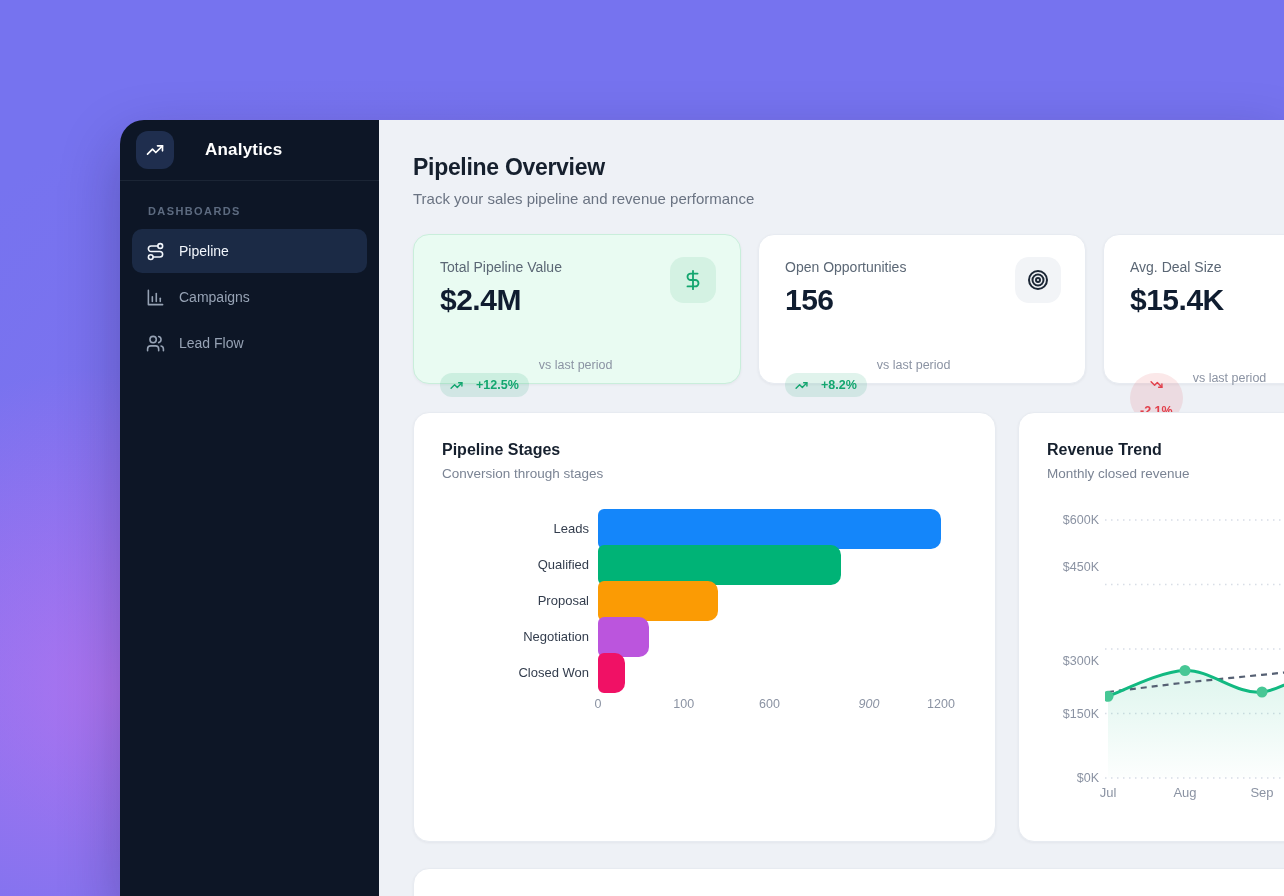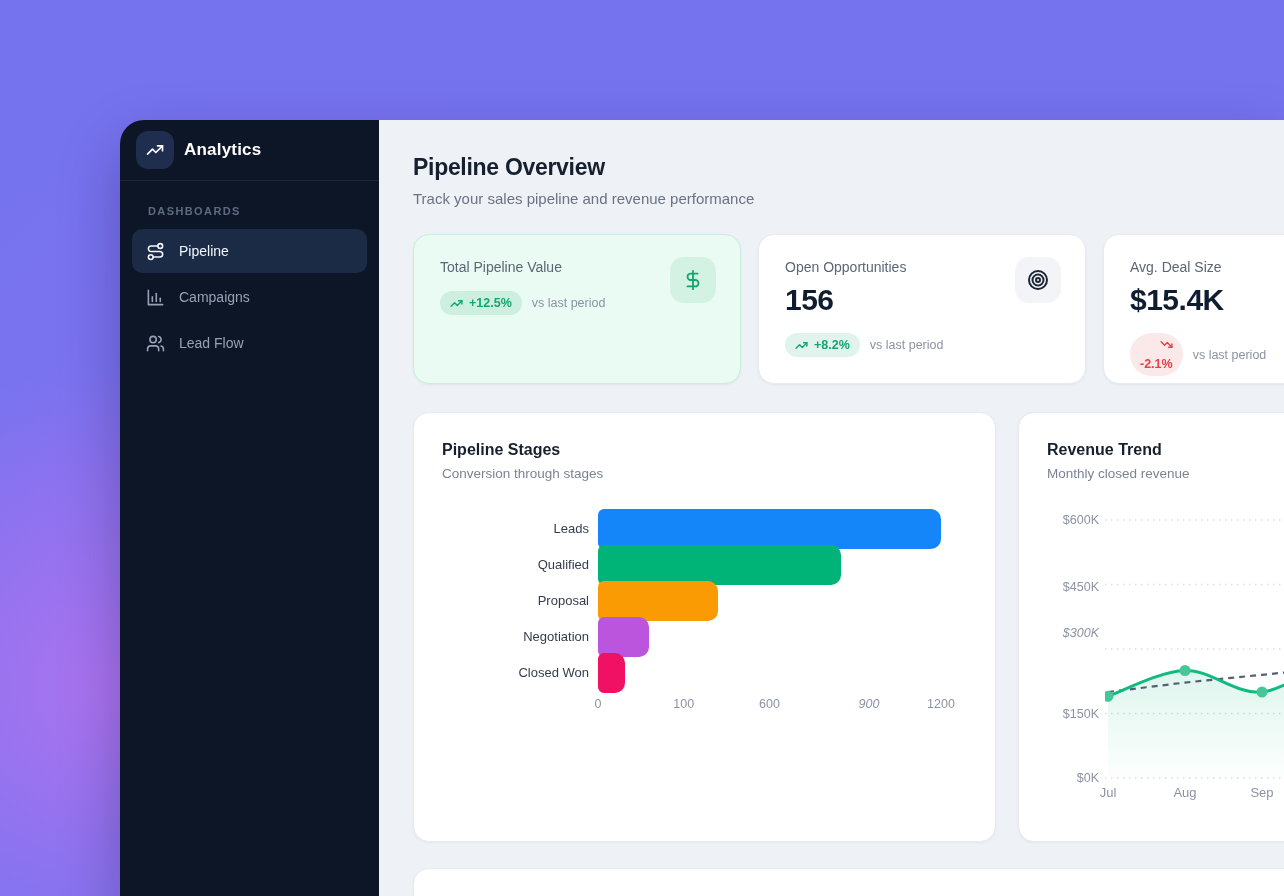--- a/index.html
+++ b/index.html
@@ -12,42 +12,42 @@
       #7673ef;
     position:relative;
   }
   .window {
     position:absolute; left:120px; top:120px; right:0; bottom:0;
     border-top-left-radius:24px; overflow:hidden; display:flex;
     box-shadow:0 24px 60px rgba(20,16,60,.30);
   }
   
   .sidebar { width:259px; flex:0 0 259px; background:#0d1626; color:#e8edf5; display:flex; flex-direction:column; }
-  .brand { display:flex; align-items:center; gap:10px; padding:11px 16px; border-bottom:1px solid #1b2535; }
+  .brand { display:flex; align-items:center; gap:31px; padding:11px 16px; border-bottom:1px solid #1b2535; }
   .logo-tile { width:38px; height:38px; border-radius:12px; background:#1f2e4e; display:flex; align-items:center; justify-content:center; color:#fff; }
   .brand-name { font-size:17px; font-weight:700; color:#ffffff; letter-spacing:.2px; }
   .section-label { font-size:11px; font-weight:700; letter-spacing:1.4px; color:#5d6b80; padding:24px 28px 12px 28px; }
   .nav { display:flex; flex-direction:column; gap:2px; padding:0 12px; }
   .nav-item { display:flex; align-items:center; gap:14px; height:44px; padding:0 14px; border-radius:10px; color:#96a2b4; cursor:pointer; }
   .nav-item.active { background:#1b2a45; color:#f2f6fc; }
   .nav-icon { display:flex; align-items:center; }
   .nav-label { font-size:14px; font-weight:500; }
   
   .main { flex:1 0 auto; background:#eef1f6; padding:34px; min-width:905px; }
   .page-title { font-size:23px; font-weight:800; color:#16202e; letter-spacing:-.3px; }
   .page-subtitle { font-size:15px; color:#6a7382; margin-top:9px; }
   
   .kpi-row { display:flex; gap:17px; margin-top:27px; }
   .kpi-card { width:328px; height:150px; background:#ffffff; border:1px solid #e7ebf1; border-radius:16px; padding:24px 26px; position:relative; box-shadow:0 1px 3px rgba(16,24,40,.05); flex:0 0 auto; }
   .kpi-card.highlight { background:#e9fbf2; border-color:#c9eedb; }
   .kpi-card:last-child { width:300px; }
   .kpi-label { font-size:14px; color:#5b6775; }
   .kpi-value { font-size:30px; font-weight:800; color:#101d30; margin-top:8px; letter-spacing:-.5px; }
   .kpi-delta-row { display:flex; align-items:center; gap:10px; margin-top:16px; }
-  .delta-badge { display:inline-flex; align-items:flex-end; gap:6px; font-size:12.5px; font-weight:700; padding:5px 10px; border-radius:999px; }
+  .delta-badge { display:inline-flex; align-items:center; gap:13px; font-size:12.5px; font-weight:700; padding:5px 10px; border-radius:999px;margin-top:40px; }
   .delta-badge.up { color:#13a66f; background:rgba(19,166,111,.13); }
   .delta-badge.down { color:#e2404b; background:rgba(226,64,75,.12);flex-direction:column; }
   .kpi-note { font-size:12.5px; color:#8b93a3; }
   .kpi-icon-tile { position:absolute; top:22px; right:24px; width:46px; height:46px; border-radius:14px; display:flex; align-items:center; justify-content:center; }
   .kpi-card.highlight .kpi-icon-tile { background:#d4f2e3; color:#13a66f; }
   .kpi-card.default .kpi-icon-tile { background:#f2f4f7; color:#1c2736; }
   
   .charts-row { display:flex; gap:22px; margin-top:28px; }
   .chart-card { background:#ffffff; border:1px solid #e7ebf1; border-radius:16px; box-shadow:0 1px 3px rgba(16,24,40,.05); position:relative; flex:0 0 auto; }
   .stages-card { width:583px; height:430px; padding:28px; }
@@ -124,20 +124,21 @@
       </nav>
   </aside>
 
   <main class="main">
     <h1 class="page-title">Pipeline Overview</h1>
     <p class="page-subtitle">Track your sales pipeline and revenue performance</p>
 
     <div class="kpi-row">
         <div class="kpi-card highlight">
           <div class="kpi-label">Total Pipeline Value</div>
+          <div class="kpi-value">$2.4M</div>
           <div class="kpi-delta-row">
             <span class="delta-badge up">
               <span>
                 <svg width="13" height="13" viewBox="0 0 24 24" fill="none" stroke="currentColor" stroke-width="2.6" stroke-linecap="round" stroke-linejoin="round">
                   <polyline points="22 7 13.5 15.5 8.5 10.5 2 17"></polyline>
                   <polyline points="16 7 22 7 22 13"></polyline>
                 </svg>
               </span>
               <span>+12.5%</span>
             </span>
@@ -251,22 +252,22 @@
             <span class="x-tick" style="left: 271px; font-style: italic;">900</span>
             <span class="x-tick" style="left: 343px;">1200</span>
           </div>
       </section>
 
       <section class="chart-card revenue-card">
         <h2 class="card-title">Revenue Trend</h2>
         <p class="card-subtitle">Monthly closed revenue</p>
         <div class="rev-plot">
             <span class="rev-ylabel" style="left: 22px; top: 107px;">$600K</span>
-            <span class="rev-ylabel" style="left: 22px; top: 174px;">$450K</span>
-            <span class="rev-ylabel" style="left: 22px; top: 220px; font-style: italic;">$300K</span>
+            <span class="rev-ylabel" style="left: 22px; top: 154px;">$450K</span>
+            <span class="rev-ylabel" style="left: 22px; top: 248px;">$300K</span>
             <span class="rev-ylabel" style="left: 22px; top: 300.5px;">$150K</span>
             <span class="rev-ylabel" style="left: 22px; top: 365px;">$0K</span>
             <span class="rev-xlabel" style="left: 89px; top: 372px;">Jul</span>
             <span class="rev-xlabel" style="left: 166px; top: 372px;">Aug</span>
             <span class="rev-xlabel" style="left: 243px; top: 372px;">Sep</span>
             <div class="rev-svg">
               <svg width="230" height="270" viewBox="0 0 230 270">
                 <defs>
                   <linearGradient id="areaGrad" x1="0" y1="0" x2="0" y2="1">
                     <stop offset="0" stop-color="#12b981" stop-opacity="0.16"></stop>

